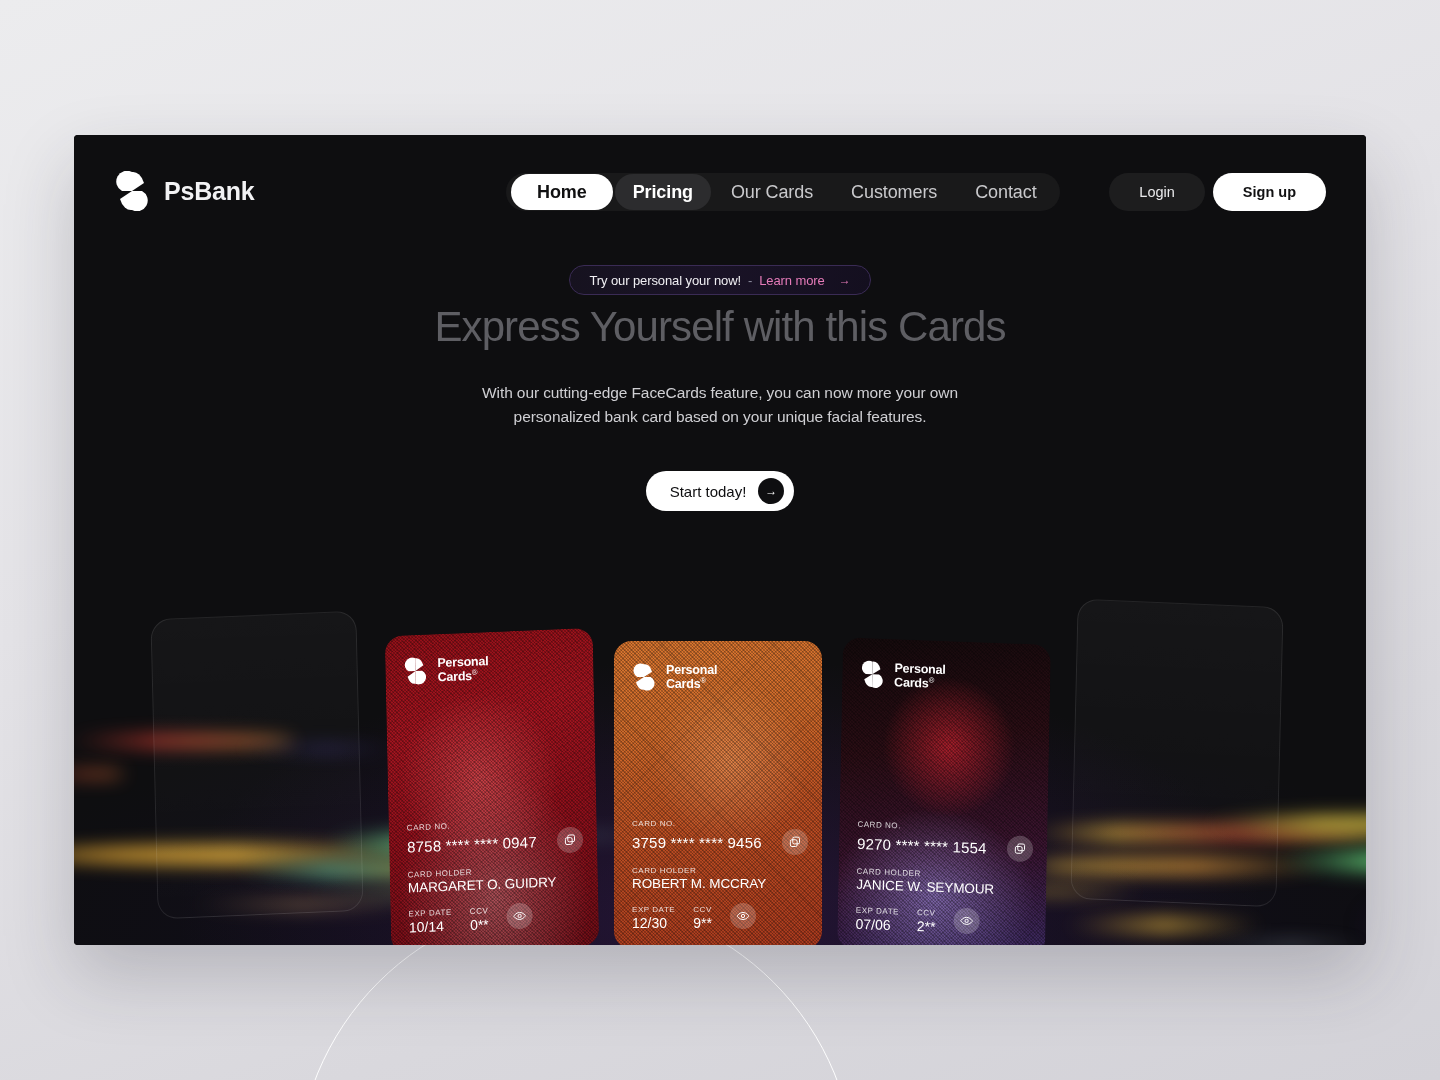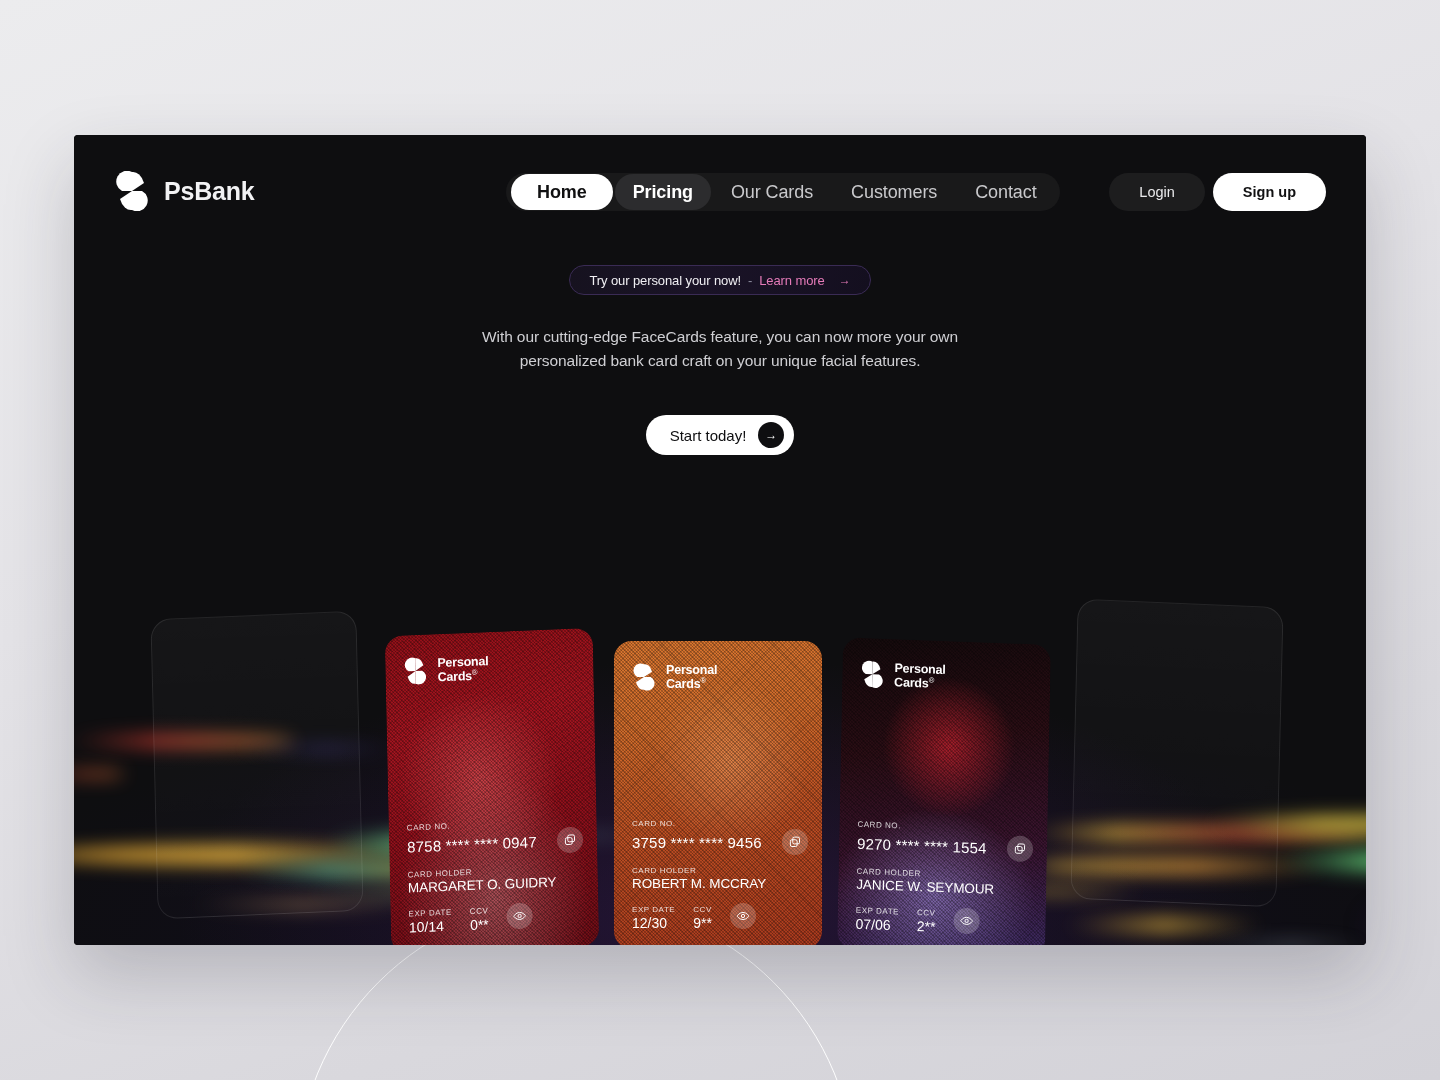--- a/index.html
+++ b/index.html
@@ -403,24 +403,25 @@
   <div class="hero">
     <div class="promo">
       <span>Try our personal your now!</span>
       <span class="promo-dash">-</span>
       <span class="promo-link">
         <span>Learn more</span>
         <span class="promo-arrow">→</span>
       </span>
     </div>
 
+    <div class="h2">Express Yourself with this Cards</div>
 
     <p class="lede">
       <span>With our cutting-edge FaceCards feature, you can now more your own</span>
-      <span>personalized bank card craft on your unique facial features.</span>
+      <span>personalized bank card based on your unique facial features.</span>
     </p>
 
     <button class="cta">
       <span>Start today!</span>
       <span class="cta-dot">→</span>
     </button>
   </div>
 
   <div class="card" id="card1">
     <div class="card-face"></div>

